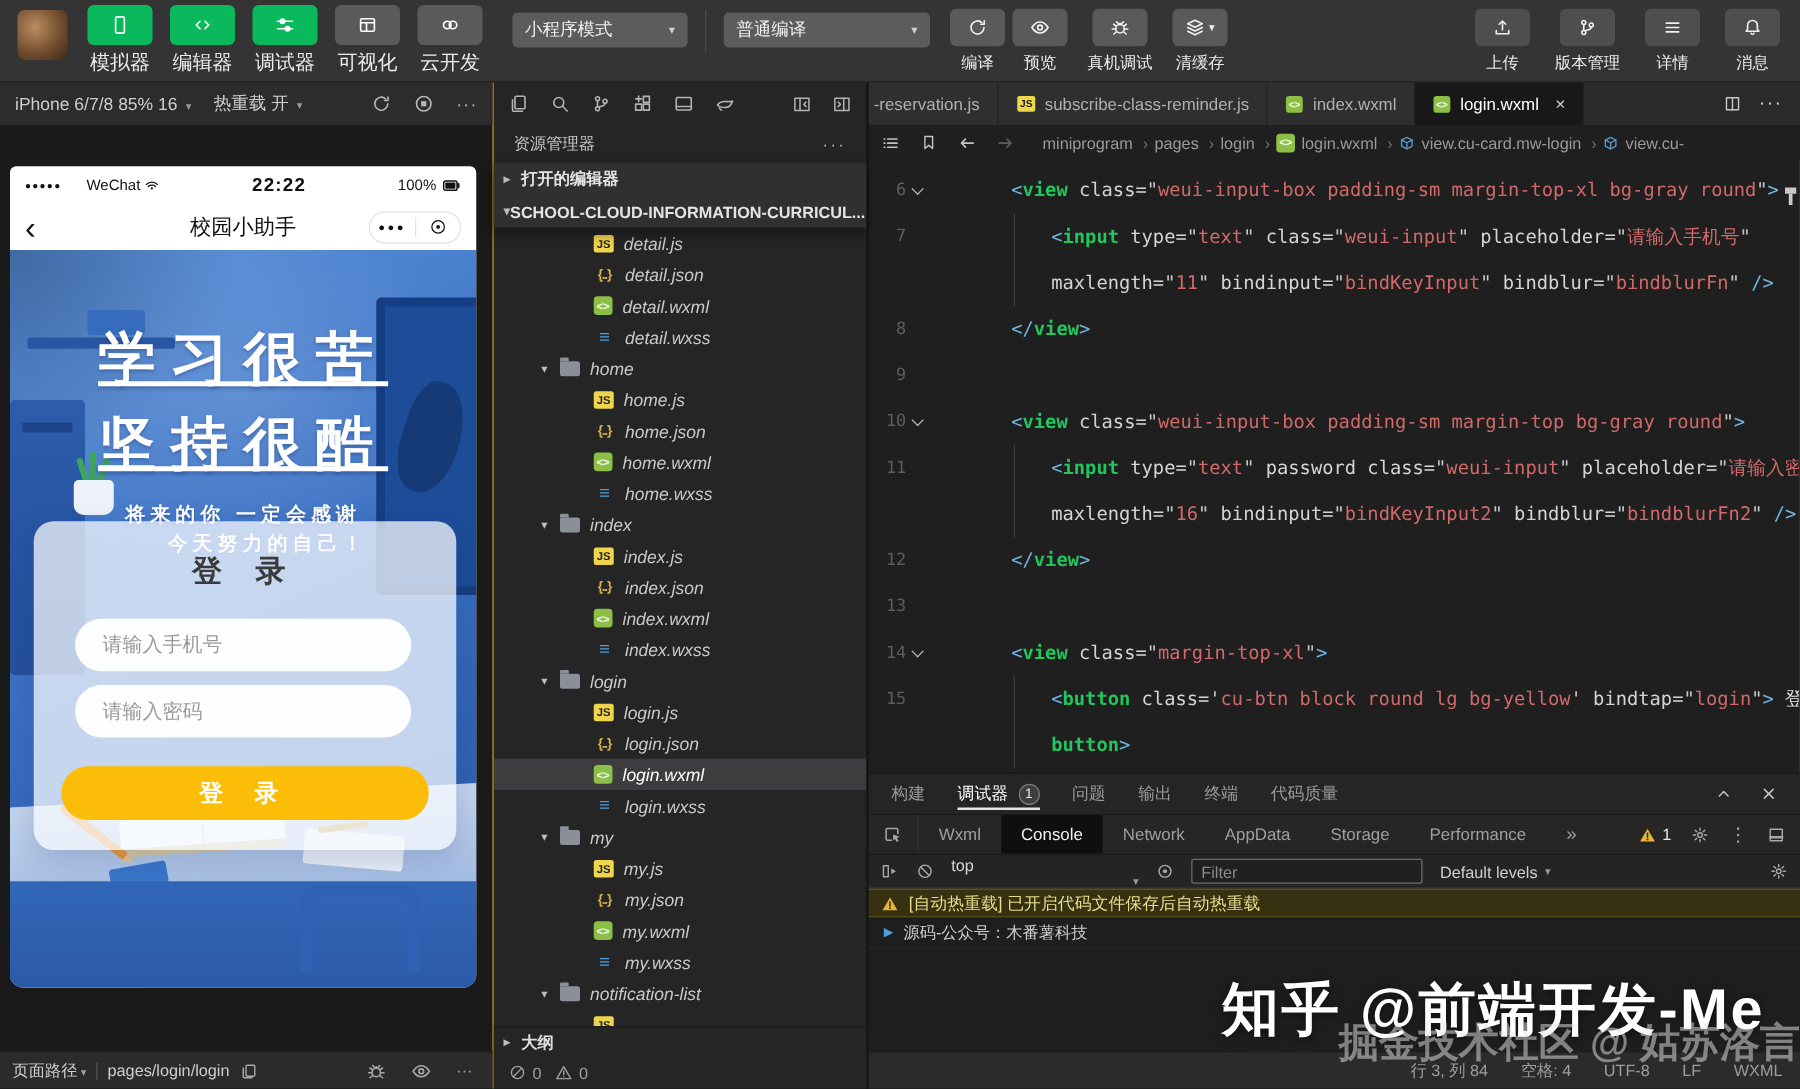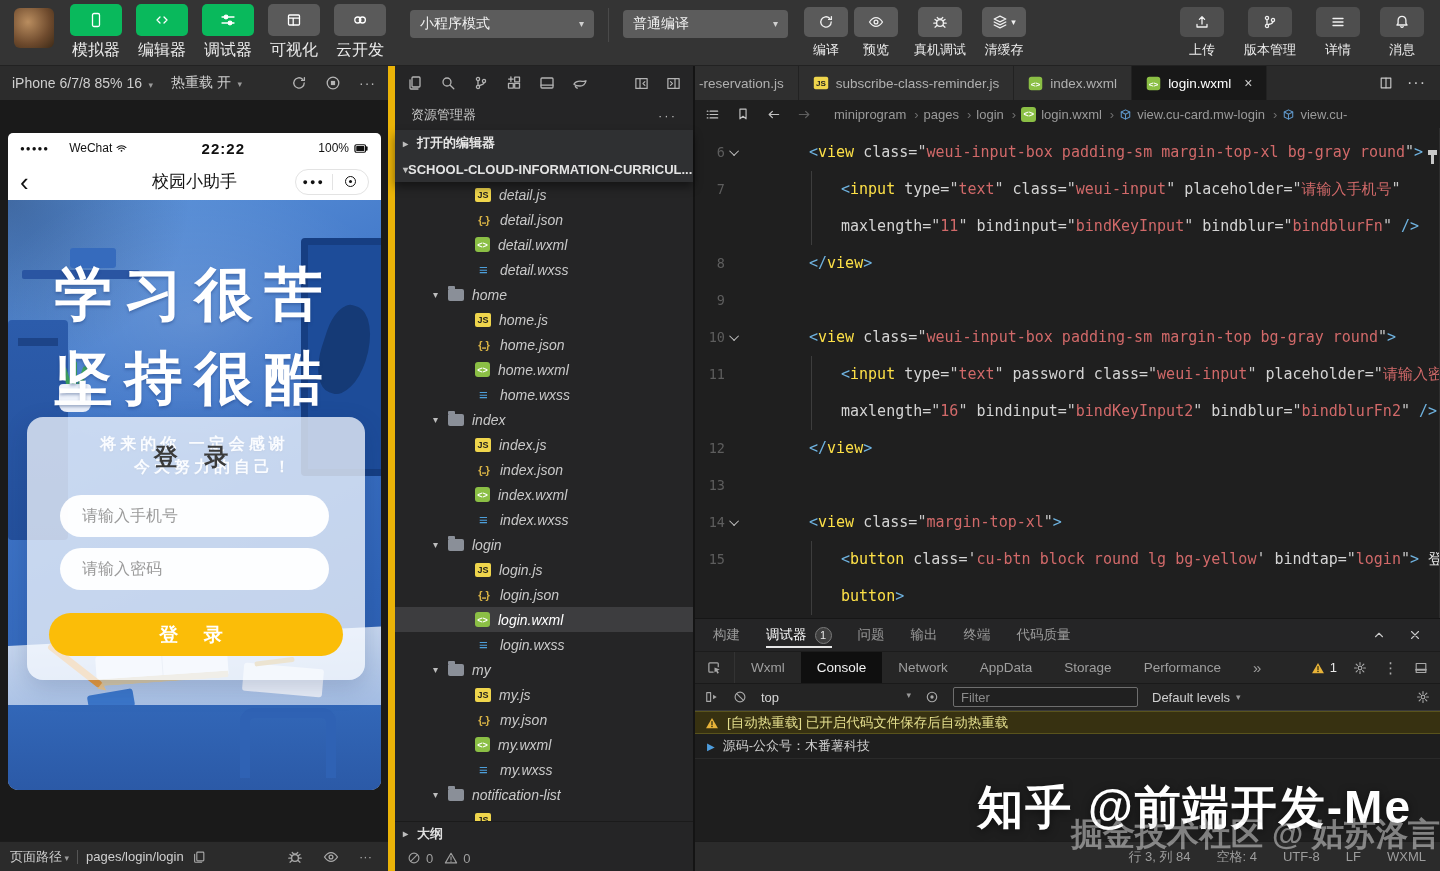--- a/index.html
+++ b/index.html
@@ -24,42 +24,42 @@
   .act-btn .box { width:44px; height:30px; background:#5a5a5a; border-radius:5px; display:flex; align-items:center; justify-content:center; color:#f0f0f0; }
   .act-btn .lbl { font-size:13px; color:#ececec; margin-top:4px; white-space:nowrap; }
   .toolbar .right { margin-left:auto; display:flex; gap:14px; }
   .svgi { display:inline-flex; align-items:center; justify-content:center; }
   .svgi svg { display:block; }
 
   
   .main { display:flex; height:805px; }
 
   
-  .sim-col { width:395px; background:#1a1a1a; border-right:7px solid #eab308; display:flex; flex-direction:column; }
+  .sim-col { width:395px; background:#1a1a1a; border-right:1px solid #eab308; display:flex; flex-direction:column; }
   .sim-toolbar { height:34px; background:#2c2c2c; display:flex; align-items:center; gap:18px; padding:0 12px; color:#cfcfcf; font-size:14px; }
   .sim-toolbar .caret { font-size:9px; color:#9a9a9a; margin-left:4px; }
   .sim-body { flex:1; position:relative; }
   .phone { position:absolute; left:8px; top:33px; width:373px; height:657px; background:#fff; border-radius:5px 5px 10px 10px; overflow:hidden; }
   .p-status { height:30px; display:flex; align-items:center; padding:0 12px; font-size:12px; color:#111; }
   .p-status .mid { flex:1; text-align:center; font-size:15px; font-weight:600; letter-spacing:1px; }
   .p-nav { height:37px; display:flex; align-items:center; padding:0 12px; position:relative; }
   .p-title { position:absolute; left:0; right:0; text-align:center; font-size:17px; color:#111; font-weight:500; }
   .capsule { margin-left:auto; width:74px; height:26px; border:1px solid #e3e3e3; border-radius:14px; background:rgba(255,255,255,.95); display:flex; align-items:center; z-index:2; }
   .capsule .dots { flex:1; text-align:center; color:#111; font-size:9px; letter-spacing:2px; }
   .capsule .bar { width:1px; height:16px; background:#e3e3e3; }
   .capsule .ring { flex:1; display:flex; align-items:center; justify-content:center; }
   .capsule .ring i { width:11px; height:11px; border:1.6px solid #111; border-radius:50%; display:flex; align-items:center; justify-content:center; }
   .capsule .ring i b { width:3.5px; height:3.5px; background:#111; border-radius:50%; }
   .p-screen { position:relative; height:590px; overflow:hidden;
       background:linear-gradient(155deg,#5e95da 0%,#4076c8 35%,#2f63b6 75%,#2a58a8 100%); }
   .p-screen::before { content:""; position:absolute; inset:0;
       background:radial-gradient(ellipse 300px 200px at 50% 20%, rgba(255,255,255,.14), transparent 70%),
                  radial-gradient(ellipse 260px 240px at 0% 0%, rgba(10,25,60,.35), transparent 70%); }
   .hero { position:relative; z-index:2; text-align:center; color:#fff; }
-  .hero-big { font-size:58px; font-weight:700; letter-spacing:12px; text-shadow:0 2px 3px rgba(20,50,110,.35); }
+  .hero-big { font-size:46px; font-weight:700; letter-spacing:12px; text-shadow:0 2px 3px rgba(20,50,110,.35);text-decoration:underline; }
   .hero-sub { font-size:16px; font-weight:700; letter-spacing:4px; margin-top:8px; text-shadow:0 1px 2px rgba(20,50,110,.4); }
   .login-card { position:absolute; z-index:3; left:19px; right:16px; top:217px; height:263px; border-radius:16px;
       background:rgba(248,251,255,.74); box-shadow:0 8px 24px rgba(15,40,90,.18); }
   .login-title { text-align:center; font-size:24px; font-weight:700; color:#3a3a3a; letter-spacing:10px; margin-top:24px; }
   .login-input { position:absolute; left:33px; right:36px; height:42px; background:rgba(255,255,255,.96); border-radius:22px;
       display:flex; align-items:center; padding-left:22px; font-size:16px; color:#9b9b9b; }
   .login-btn { position:absolute; left:22px; right:22px; top:196px; height:43px; background:#fbbd08; border-radius:22px;
       display:flex; align-items:center; justify-content:center; color:#fff; font-size:19px; font-weight:600; letter-spacing:10px; cursor:pointer; }
   
   .ill { position:absolute; z-index:1; }
@@ -132,42 +132,42 @@
   .crumb .sep { color:#6f6f6f; margin-left:8px; }
   .cube { color:#5f97c9; }
 
   .code-area { flex:1; position:relative; overflow:hidden; padding-top:6px; font-family:"DejaVu Sans Mono", monospace; font-size:15px; }
   .crow { display:flex; height:37px; line-height:37px; white-space:pre; }
   .crow .num { width:30px; text-align:right; color:#5d5d5d; font-size:13.5px; flex:none; }
   .crow .fold { width:20px; flex:none; display:flex; align-items:center; justify-content:center; }
   .chev { width:7px; height:7px; border-left:1.5px solid #c2c2c2; border-bottom:1.5px solid #c2c2c2; transform:rotate(-45deg) translateY(-2px); }
   .crow .ct { margin-left:64px; }
   .crow .ct.ind { margin-left:66px; border-left:1px solid #3d3d3d; padding-left:29px; }
-  .tok-p { color:#6fb3e0; } .tok-t { color:#fde047; } .tok-a { color:#d4d4d4; }
+  .tok-p { color:#6fb3e0; } .tok-t { color:#22c55e;font-weight:bold; } .tok-a { color:#d4d4d4; }
   .tok-o { color:#d4d4d4; } .tok-q { color:#c8c8c8; } .tok-s { color:#d16969; } .tok-x { color:#e8e8e8; }
   .scroll-t { position:absolute; right:3px; top:22px; width:9px; height:5px; background:#c8c8c8; }
   .scroll-t::after { content:""; position:absolute; left:3px; top:5px; width:3px; height:9px; background:#c8c8c8; }
   .scroll-track { position:absolute; right:0; top:0; bottom:0; width:1px; background:#2e2e2e; }
 
   
   .debug { height:223px; border-top:1px solid #161616; background:#252526; display:flex; flex-direction:column; }
   .dbg-tabs { height:32px; display:flex; align-items:center; gap:26px; padding:0 18px; font-size:13.5px; color:#9a9a9a; }
   .dbg-tab { position:relative; height:32px; display:flex; align-items:center; gap:8px; cursor:pointer; }
   .dbg-tab.active { color:#fff; }
   .dbg-tab.active::after { content:""; position:absolute; left:0; right:0; bottom:3px; height:2px; background:#e6e6e6; }
   .badge { width:17px; height:17px; border-radius:50%; background:#3e3e3e; border:1px solid #7a7a7a; color:#e8e8e8; font-size:11px; display:flex; align-items:center; justify-content:center; }
   .dbg-tabs .tail { margin-left:auto; display:flex; gap:22px; color:#c9c9c9; font-size:14px; }
   .dt-row { height:32px; background:#262626; border-top:1px solid #1c1c1c; display:flex; align-items:center; font-size:13.5px; color:#9f9f9f; }
   .dt-inspect { width:40px; display:flex; justify-content:center; color:#a8a8a8; border-right:1px solid #333; height:100%; align-items:center; }
   .dt-tab { padding:0 16px; height:100%; display:flex; align-items:center; cursor:pointer; }
   .dt-tab.active { background:#0f0f0f; color:#f2f2f2; }
   .dt-row .tail { margin-left:auto; display:flex; align-items:center; gap:16px; padding-right:12px; color:#a8a8a8; }
   .warn1 { display:flex; align-items:center; gap:5px; color:#e8e8e8; font-size:13px; }
   .con-toolbar { height:28px; background:#242424; border-top:1px solid #1a1a1a; border-bottom:1px solid #3a3a3a; display:flex; align-items:center; gap:14px; padding:0 10px; color:#a8a8a8; font-size:13px; }
-  .con-toolbar .ctx { width:150px; display:flex; align-items:flex-start; color:#d6d6d6; }
+  .con-toolbar .ctx { width:150px; display:flex; align-items:flex-start; color:#d6d6d6;flex-direction:column; }
   .con-toolbar .ctx .caret { margin-left:auto; font-size:9px; color:#9a9a9a; }
   .filter { width:185px; height:20px; background:#202020; border:1px solid #6e6e6e; border-radius:2px; color:#cfcfcf; font-size:13px; padding:0 7px; outline:none; }
   .filter::placeholder { color:#8a8a8a; }
   .levels { display:flex; align-items:center; gap:6px; color:#d0d0d0; }
   .con-toolbar .gear-r { margin-left:auto; }
   .con-warn { height:23px; background:#373111; border-top:1px solid #59531c; border-bottom:1px solid #59531c; display:flex; align-items:center; gap:8px; padding:0 10px; color:#e5df8e; font-size:13.5px; }
   .con-log { height:25px; display:flex; align-items:center; gap:8px; padding:0 12px; color:#cfcfcf; font-size:13px; background:#1e1e1e; border-bottom:1px solid #2a2a2a; }
   .con-log .arr { color:#4e9ddd; font-size:10px; }
   .con-rest { flex:1; background:#1e1e1e; }
 
@@ -234,21 +234,21 @@
             <span class="svgi">
               <svg width="16" height="16" viewBox="0 0 16 16" fill="none" stroke="currentColor" stroke-width="1.3" stroke-linecap="round" stroke-linejoin="round">
                 <circle cx="5.8" cy="8" r="3"></circle>
                 <circle cx="10.4" cy="8" r="3"></circle>
               </svg>
             </span>
           </span>
         <span class="lbl">云开发</span>
       </div>
     </div>
-    <div class="dd" style="width:184px; margin-left:22px;">
+    <div class="dd" style="width:140px; margin-left:22px;">
       <span>小程序模式</span>
       <span class="caret">▾</span>
     </div>
     <div class="vsep"></div>
     <div class="dd" style="width:165px;">
       <span>普通编译</span>
       <span class="caret">▾</span>
     </div>
     <div style="display:flex; margin-left:16px;">
       <div class="act-btn">

